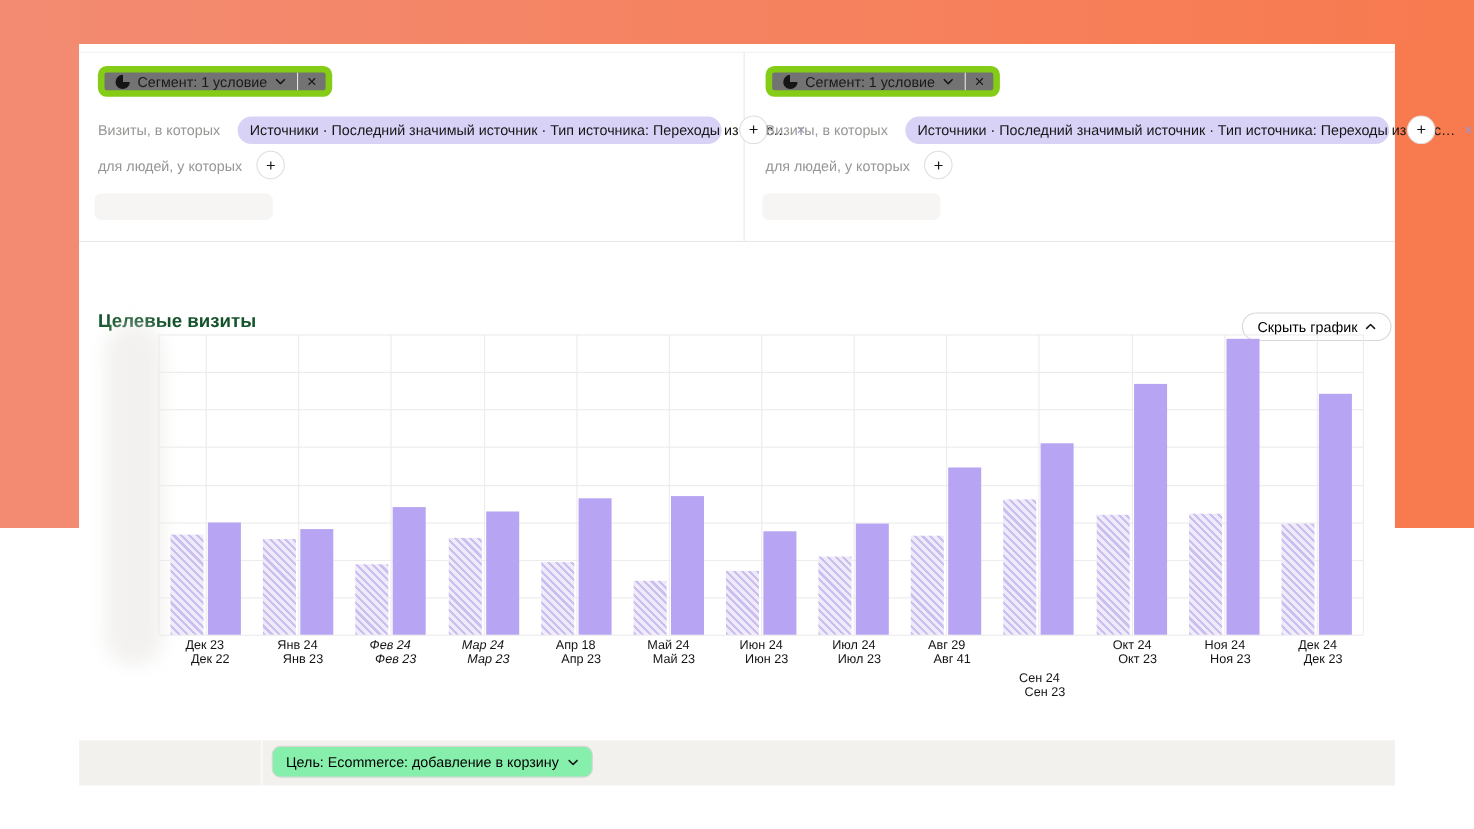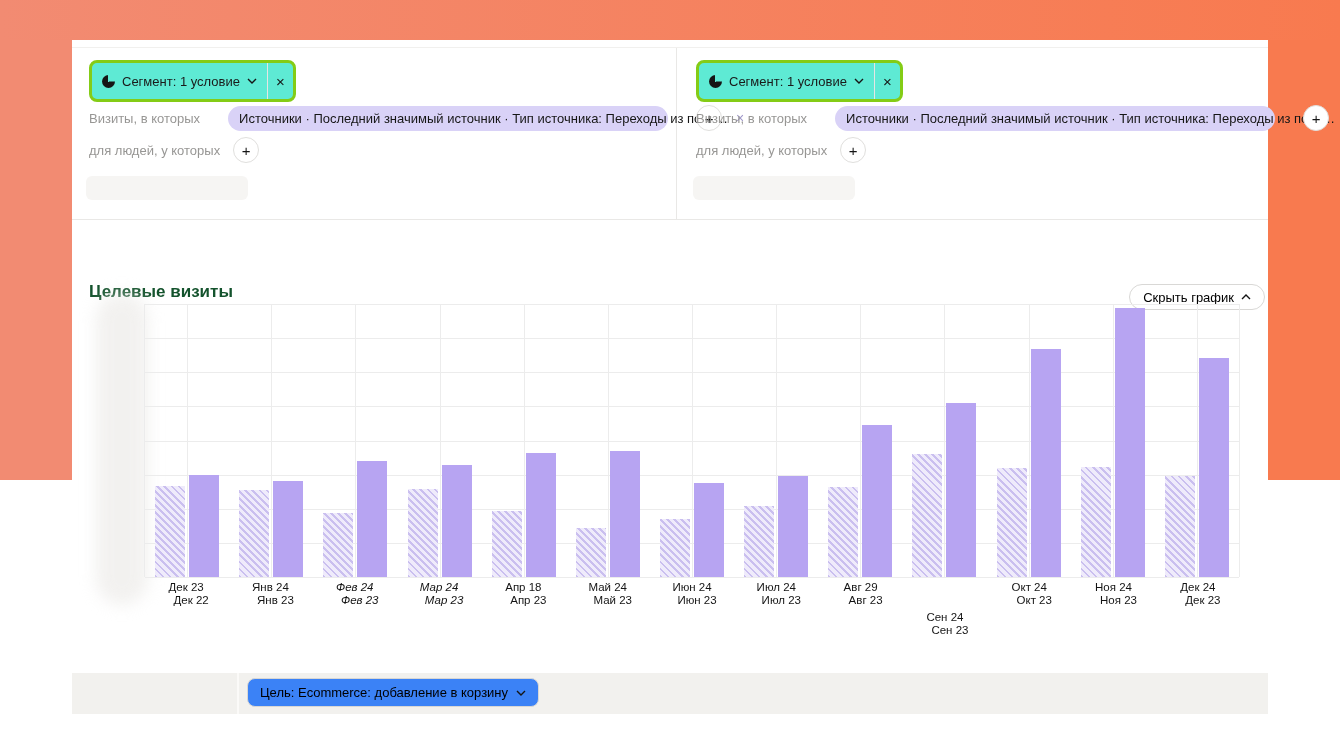--- a/index.html
+++ b/index.html
@@ -18,29 +18,29 @@
   .hairline-top { position:absolute; left:0; top:7px; width:1196px; height:1px; background:#f1f0ee; }
   .filters-vdivider { position:absolute; left:604px; top:8px; width:1px; height:171px; background:#e9e8e6; }
   .filters-hdivider { position:absolute; left:0; top:179px; width:1196px; height:1px; background:#e9e8e6; }
 
   .filter-col { position:absolute; top:0; width:604px; height:179px; }
   .filter-col.left { left:0; } .filter-col.right { left:607px; }
 
   .row-top { position:absolute; left:17px; top:20px; display:flex; gap:16px; align-items:center; }
   .btn { display:inline-flex; align-items:center; gap:8px; height:28px; padding:0 11px;
     background:#fff; border:1px solid #dbdad8; border-radius:8px; font-size:13px; color:#141414; cursor:pointer; white-space:nowrap; }
-  .seg-group { display:inline-flex; align-items:stretch; height:42px; border:3px solid #84cc16; border-radius:8px; background:#5eead4; }
+  .seg-group { display:inline-flex; align-items:stretch; height:28px; border:6px solid #84cc16; border-radius:8px; background:#737373; }
   .seg-main { display:inline-flex; align-items:center; gap:7px; padding:0 10px; font-size:13px; cursor:pointer; }
   .seg-close { display:inline-flex; align-items:center; justify-content:center; width:26px; border-left:1px solid #e6e5e3;
     font-size:15px; color:#141414; cursor:pointer; }
   .pie-icon { width:13px; height:13px; border-radius:50%;
     background:conic-gradient(#0000 0 88deg, #151515 92deg 360deg); }
   .chev { display:inline-block; }
 
-  .row-visits { position:absolute; left:17px; top:65px; display:flex; align-items:center; gap:28px; }
+  .row-visits { position:absolute; left:17px; top:65px; display:flex; align-items:center; gap:16px; }
   .dim-label { font-size:13px; color:#979694; white-space:nowrap; }
   .chip { display:inline-flex; align-items:center; gap:8px; height:25px; padding:0 10px 0 11px;
     background:#d9d2f7; border-radius:13px; font-size:13px; color:#161616; max-width:440px; cursor:pointer; white-space:nowrap; }
   .chip .chip-x { color:#9e96c9; font-size:14px; line-height:1; cursor:pointer; }
   .plus-btn { display:inline-flex; align-items:center; justify-content:center; width:26px; height:26px; border-radius:50%;
     border:1px solid #e0dfdd; background:#fff; font-size:15px; color:#141414; cursor:pointer; flex:0 0 auto; }
   .row-people { position:absolute; left:17px; top:97px; display:flex; align-items:center; gap:13px; }
   .skeleton { position:absolute; left:14px; top:136px; width:162px; height:24px; border-radius:6px; background:#f6f5f3; }
   .section-title { position:absolute; left:17px; top:63px; font-size:17px; font-weight:700; color:#14532d; }
   .hide-chart { position:absolute; right:3px; top:66px; display:inline-flex; align-items:center; gap:7px;
@@ -60,21 +60,21 @@
   .bar.hatched { background:repeating-linear-gradient(45deg,#cabfef 0,#cabfef 2px,#efebfb 2px,#efebfb 5px); }
   .bar.solid { background:#b7a4f2; }
   .xlabels { position:absolute; left:72px; top:541px; width:1096px; height:30px; }
   .xcell { position:absolute; top:0; text-align:center; font-size:11.5px; line-height:12.5px; color:#141414; }
   .xcell .l2 { padding-left:10px; }
 
   
   .footer-band { position:absolute; left:0; top:633px; width:1196px; height:41px; background:#f2f1ee; }
   .footer-divider { position:absolute; left:165px; top:0; width:2px; height:41px; background:#fbfaf8; }
   .goal-btn { position:absolute; left:175px; top:5px; display:inline-flex; align-items:center; gap:8px;
-    height:29px; padding:0 12px; background:#3b82f6; border:1px solid #d8d7d5; border-radius:8px; font-size:13px; cursor:pointer; white-space:nowrap; }
+    height:29px; padding:0 12px; background:#86efac; border:1px solid #d8d7d5; border-radius:8px; font-size:13px; cursor:pointer; white-space:nowrap; }
 
   .cal-icon { display:inline-block; flex:0 0 auto; }
 </style>
 </head>
 <body>
 
 <div class="stage">
   <div class="orange-top"></div>
   <div class="orange-left"></div>
   <div class="orange-right"></div>
@@ -279,21 +279,21 @@
         <div class="xcell" style="left: 46.1538%; width: 7.69231%;">
           <div>Июн 24</div>
           <div class="l2">Июн 23</div>
         </div>
         <div class="xcell" style="left: 53.8462%; width: 7.69231%;">
           <div>Июл 24</div>
           <div class="l2">Июл 23</div>
         </div>
         <div class="xcell" style="left: 61.5385%; width: 7.69231%;">
           <div>Авг 29</div>
-          <div class="l2">Авг 23</div>
+          <div class="l2">Авг 41</div>
         </div>
         <div class="xcell" style="left: 69.2308%; width: 7.69231%; margin-top: 30px;">
           <div>Сен 24</div>
           <div class="l2">Сен 23</div>
         </div>
         <div class="xcell" style="left: 76.9231%; width: 7.69231%;">
           <div>Окт 24</div>
           <div class="l2">Окт 23</div>
         </div>
         <div class="xcell" style="left: 84.6154%; width: 7.69231%;">

